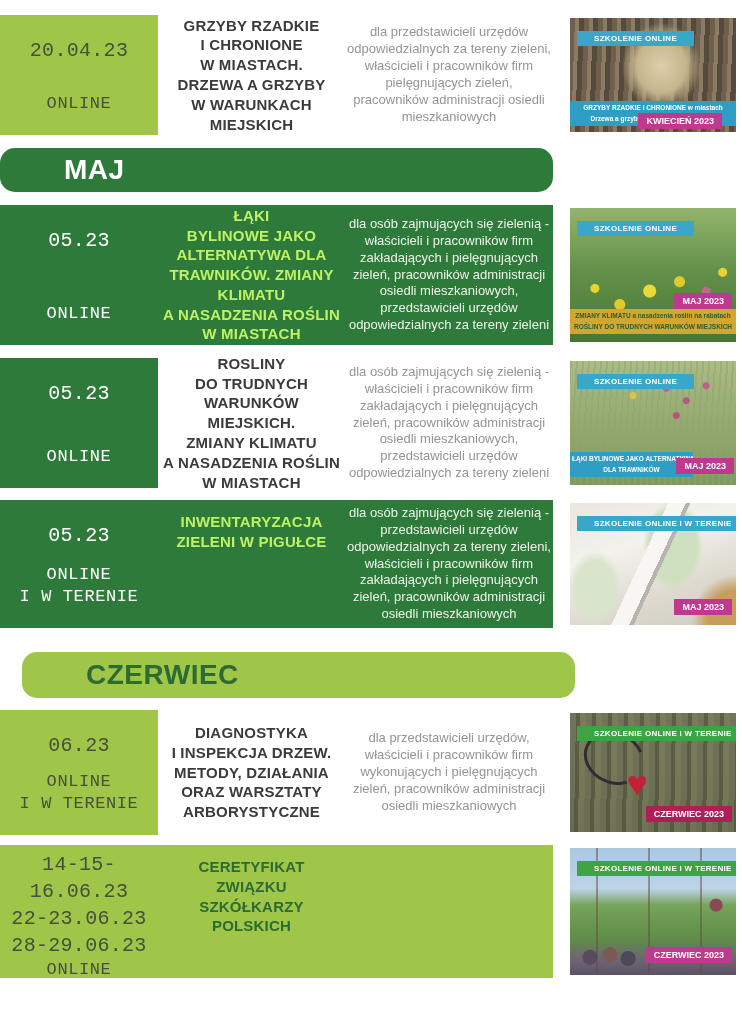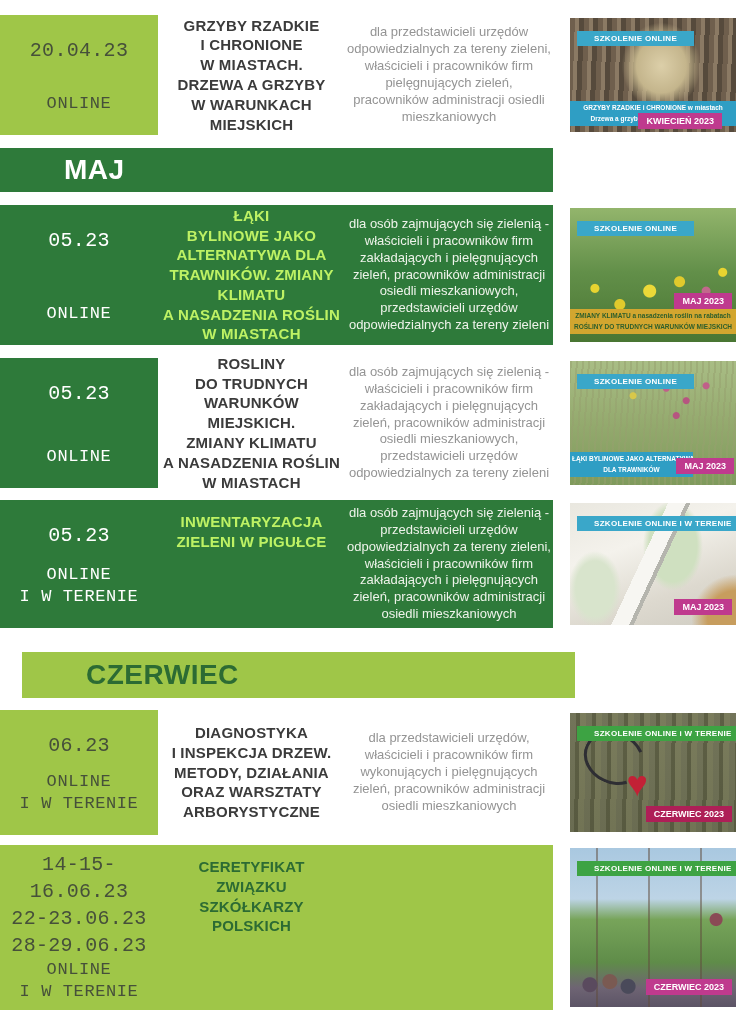--- a/index.html
+++ b/index.html
@@ -1,33 +1,33 @@
 <!DOCTYPE html>
 <html style="--light-green: #9fc648; --dark-green: #2e7a3a; --month-text-on-light: #2c6b33; --date-text-on-light: #46503a; --title-text: #3b3b3b; --audience-text: #949494; --blue-label: #3aa7c9; --blue-strip: #2f9ec4; --green-label: #3da343; --gold-strip: #d2a62f; --gold-strip-text: #2c5e2c; --magenta-badge: #bf3a8e; --crimson-badge: #ae1f57;"><head>
 <meta charset="utf-8">
 <style>
   html,body{margin:0;padding:0;background:#ffffff;}
   body{width:742px;height:1024px;overflow:hidden;font-family:"Liberation Sans",sans-serif;}
   #content{display:flex;flex-direction:column;width:742px;}
 
   
   .month-band{width:553px;height:44px;display:flex;align-items:center;
-    padding-left:64px;box-sizing:border-box;margin-top:13px;}
+    padding-left:64px;box-sizing:border-box;margin-top:13px;border-radius:15px;}
   .month-band.band-light{background:var(--light-green);color:var(--month-text-on-light);height:46px;margin-top:24px;margin-left:22px;}
   .month-band.band-dark{background:var(--dark-green);color:#ffffff;}
   .month-label{font-size:28px;font-weight:700;letter-spacing:0.5px;}
 
   
   section.event-row{display:flex;align-items:stretch;margin-top:12px;}
   section.event-row:nth-of-type(1){height:120px;margin-top:15px;}
   section.event-row:nth-of-type(2){height:140px;margin-top:13px;}
   section.event-row:nth-of-type(3){height:130px;margin-top:13px;}
   section.event-row:nth-of-type(4){height:128px;}
   section.event-row:nth-of-type(5){height:125px;}
-  section.event-row:nth-of-type(6){height:165px;margin-top:10px;}
+  section.event-row:nth-of-type(6){height:133px;margin-top:10px;}
 
   .row-main{flex:0 0 553px;width:553px;display:flex;overflow:hidden;}
   .date-cell{flex:0 0 158px;box-sizing:border-box;display:flex;flex-direction:column;
     justify-content:space-between;align-items:center;text-align:center;padding:22px 8px 20px;font-family:Liberation Mono, monospace;}
   .dates div{font-size:20px;line-height:1.35;letter-spacing:0.3px;}
   .mode div{font-size:17px;line-height:1.3;letter-spacing:0.6px;}
   .title-cell{flex:0 0 187px;box-sizing:border-box;display:flex;flex-direction:column;
     justify-content:center;text-align:center;padding:0 4px;
     font-size:15px;font-weight:700;line-height:1.32;letter-spacing:0.2px;color:var(--title-text);}
   .audience-cell{flex:1;display:flex;align-items:center;justify-content:center;text-align:center;

